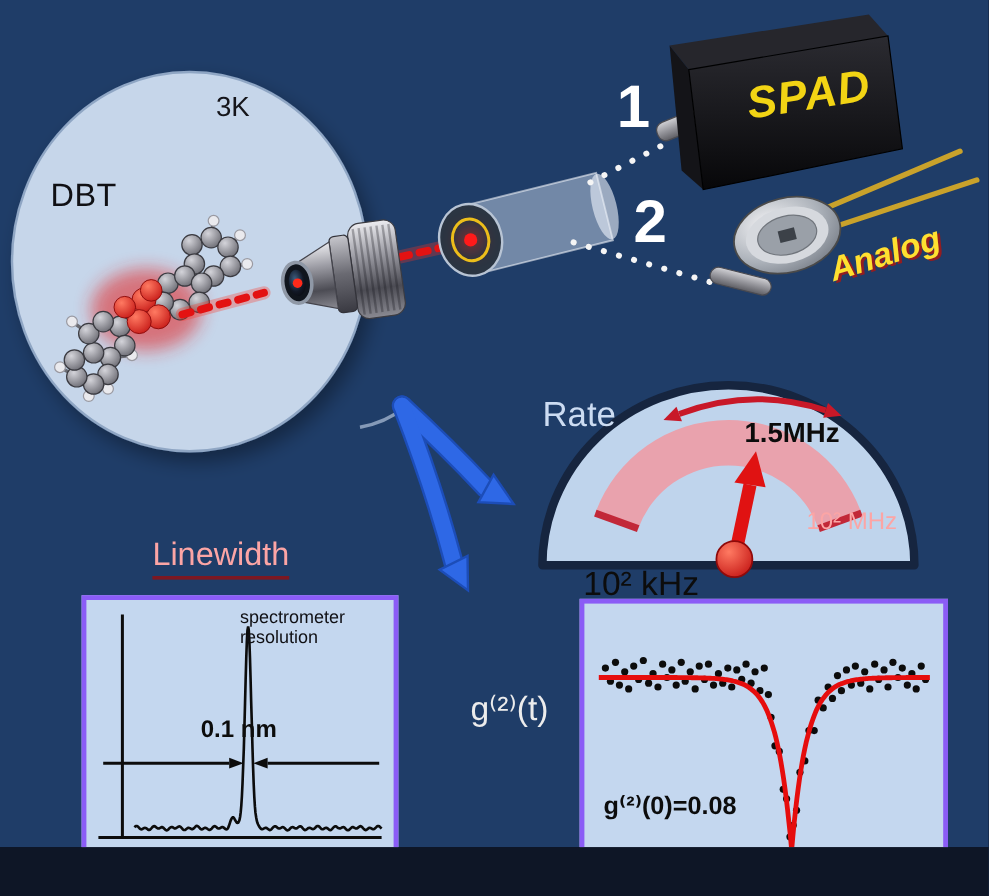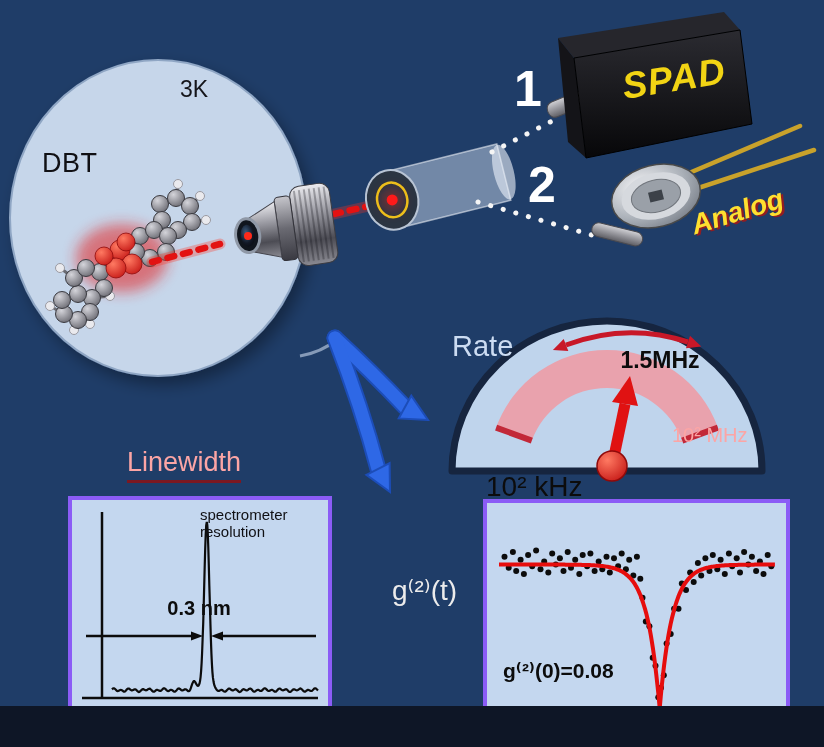--- a/index.html
+++ b/index.html
@@ -247,21 +247,21 @@
         <polygon points="131,136 119,131.5 119,140.5" fill="#0c0c0c" stroke="none"></polygon>
         <line x1="244" y1="136" x2="151" y2="136"></line>
         <polygon points="139,136 151,131.5 151,140.5" fill="#0c0c0c" stroke="none"></polygon>
       </g>
       <path id="lw-curve" fill="none" stroke="#0c0c0c" stroke-width="2.2" d="M40.0,189.4L40.5,188.9L41.0,188.5L41.5,188.3L42.1,188.3L42.6,188.6L43.1,189.0L43.6,189.5L44.1,190.1L44.6,190.6L45.1,190.9L45.7,191.1L46.2,191.0L46.7,190.8L47.2,190.5L47.7,190.2L48.2,190.0L48.8,189.9L49.3,190.0L49.8,190.2L50.3,190.5L50.8,190.9L51.3,191.3L51.8,191.6L52.4,191.6L52.9,191.5L53.4,191.1L53.9,190.6L54.4,190.0L54.9,189.4L55.5,188.9L56.0,188.6L56.5,188.5L57.0,188.6L57.5,188.9L58.0,189.3L58.5,189.8L59.1,190.1L59.6,190.4L60.1,190.4L60.6,190.3L61.1,190.1L61.6,189.8L62.1,189.5L62.7,189.3L63.2,189.3L63.7,189.5L64.2,189.9L64.7,190.3L65.2,190.9L65.8,191.4L66.3,191.8L66.8,192.0L67.3,191.9L67.8,191.6L68.3,191.2L68.8,190.6L69.4,190.1L69.9,189.6L70.4,189.3L70.9,189.2L71.4,189.2L71.9,189.4L72.4,189.7L73.0,190.1L73.5,190.3L74.0,190.4L74.5,190.3L75.0,190.0L75.5,189.6L76.1,189.2L76.6,188.9L77.1,188.7L77.6,188.6L78.1,188.8L78.6,189.2L79.1,189.7L79.7,190.3L80.2,190.9L80.7,191.4L81.2,191.7L81.7,191.7L82.2,191.6L82.7,191.3L83.3,190.9L83.8,190.4L84.3,190.1L84.8,189.9L85.3,189.8L85.8,190.0L86.4,190.2L86.9,190.5L87.4,190.8L87.9,190.9L88.4,190.9L88.9,190.7L89.4,190.3L90.0,189.8L90.5,189.3L91.0,188.8L91.5,188.4L92.0,188.3L92.5,188.4L93.0,188.6L93.6,189.1L94.1,189.7L94.6,190.2L95.1,190.7L95.6,191.0L96.1,191.1L96.7,191.0L97.2,190.7L97.7,190.4L98.2,190.1L98.7,189.9L99.2,189.9L99.7,190.0L100.3,190.3L100.8,190.6L101.3,191.1L101.8,191.4L102.3,191.6L102.8,191.6L103.3,191.4L103.9,191.0L104.4,190.5L104.9,189.9L105.4,189.3L105.9,188.8L106.4,188.6L107.0,188.5L107.5,188.7L108.0,189.0L108.5,189.4L109.0,189.9L109.5,190.2L110.0,190.4L110.6,190.4L111.1,190.2L111.6,190.0L112.1,189.7L112.6,189.4L113.1,189.3L113.6,189.3L114.2,189.5L114.7,189.9L115.2,190.3L115.7,190.8L116.2,191.1L116.7,191.2L117.3,191.0L117.8,190.4L118.3,189.5L118.8,188.2L119.3,186.7L119.8,185.1L120.3,183.6L120.9,182.4L121.4,181.5L121.9,181.1L122.4,181.1L122.9,181.6L123.4,182.4L123.9,183.4L124.5,184.3L125.0,185.1L125.5,185.7L126.0,185.8L126.5,185.6L127.0,184.7L127.6,183.2L128.1,180.6L128.6,176.8L129.1,171.1L129.6,163.3L130.1,152.8L130.6,139.5L131.2,123.5L131.7,105.3L132.2,85.9L132.7,66.5L133.2,48.9L133.7,34.7L134.2,25.4L134.8,22.0L135.3,24.9L135.8,33.8L136.3,47.8L136.8,65.3L137.3,84.8L137.9,104.5L138.4,123.1L138.9,139.5L139.4,153.1L139.9,163.8L140.4,171.8L140.9,177.4L141.5,181.3L142.0,183.9L142.5,185.7L143.0,186.9L143.5,187.9L144.0,188.8L144.5,189.6L145.1,190.2L145.6,190.7L146.1,191.0L146.6,191.0L147.1,190.9L147.6,190.6L148.1,190.3L148.7,190.1L149.2,189.9L149.7,189.9L150.2,190.0L150.7,190.4L151.2,190.8L151.8,191.2L152.3,191.5L152.8,191.7L153.3,191.6L153.8,191.4L154.3,190.9L154.8,190.3L155.4,189.7L155.9,189.2L156.4,188.8L156.9,188.6L157.4,188.6L157.9,188.8L158.4,189.1L159.0,189.6L159.5,190.0L160.0,190.2L160.5,190.4L161.0,190.4L161.5,190.2L162.1,189.9L162.6,189.6L163.1,189.3L163.6,189.2L164.1,189.3L164.6,189.6L165.1,190.1L165.7,190.6L166.2,191.1L166.7,191.6L167.2,191.9L167.7,192.0L168.2,191.8L168.7,191.5L169.3,191.0L169.8,190.4L170.3,189.9L170.8,189.5L171.3,189.3L171.8,189.2L172.4,189.4L172.9,189.7L173.4,190.0L173.9,190.2L174.4,190.4L174.9,190.4L175.4,190.2L176.0,189.8L176.5,189.4L177.0,189.0L177.5,188.7L178.0,188.6L178.5,188.6L179.0,188.9L179.6,189.4L180.1,190.0L180.6,190.6L181.1,191.1L181.6,191.5L182.1,191.7L182.7,191.6L183.2,191.4L183.7,191.0L184.2,190.6L184.7,190.2L185.2,190.0L185.7,189.9L186.3,189.9L186.8,190.1L187.3,190.4L187.8,190.7L188.3,190.9L188.8,191.0L189.3,190.9L189.9,190.6L190.4,190.1L190.9,189.6L191.4,189.0L191.9,188.6L192.4,188.3L193.0,188.3L193.5,188.5L194.0,188.8L194.5,189.4L195.0,189.9L195.5,190.4L196.0,190.8L196.6,191.0L197.1,191.0L197.6,190.8L198.1,190.5L198.6,190.2L199.1,190.0L199.6,189.9L200.2,189.9L200.7,190.1L201.2,190.5L201.7,190.9L202.2,191.3L202.7,191.6L203.3,191.7L203.8,191.6L204.3,191.3L204.8,190.8L205.3,190.2L205.8,189.6L206.3,189.1L206.9,188.7L207.4,188.6L207.9,188.6L208.4,188.9L208.9,189.3L209.4,189.7L209.9,190.0L210.5,190.3L211.0,190.4L211.5,190.3L212.0,190.1L212.5,189.8L213.0,189.5L213.6,189.3L214.1,189.2L214.6,189.4L215.1,189.7L215.6,190.2L216.1,190.7L216.6,191.3L217.2,191.7L217.7,191.9L218.2,191.9L218.7,191.7L219.2,191.3L219.7,190.8L220.2,190.3L220.8,189.8L221.3,189.4L221.8,189.3L222.3,189.3L222.8,189.5L223.3,189.8L223.9,190.1L224.4,190.3L224.9,190.4L225.4,190.3L225.9,190.1L226.4,189.7L226.9,189.3L227.5,188.9L228.0,188.6L228.5,188.5L229.0,188.7L229.5,189.0L230.0,189.5L230.5,190.1L231.1,190.7L231.6,191.2L232.1,191.5L232.6,191.7L233.1,191.6L233.6,191.3L234.2,190.9L234.7,190.5L235.2,190.2L235.7,189.9L236.2,189.9L236.7,190.0L237.2,190.2L237.8,190.5L238.3,190.8L238.8,191.0L239.3,191.0L239.8,190.9L240.3,190.5L240.8,190.0L241.4,189.5L241.9,188.9L242.4,188.5L242.9,188.3L243.4,188.3L243.9,188.5L244.5,189.0L245.0,189.5L245.5,190.0L246.0,190.5"></path>
     </svg>
     <div id="lw-ann">
       <div>spectrometer</div>
       <div>resolution</div>
     </div>
-    <div id="lw-wl">0.3 nm</div>
+    <div id="lw-wl">0.1 nm</div>
   </div>
 
   <div class="panel" id="panel-g2">
     <svg id="g2-svg" viewBox="0 0 299 229">
       <circle cx="17.5" cy="53.7" r="3" fill="#0c0c0c"></circle>
         <circle cx="21.7" cy="64.7" r="3" fill="#0c0c0c"></circle>
         <circle cx="25.9" cy="48.9" r="3" fill="#0c0c0c"></circle>
         <circle cx="29.2" cy="67.9" r="3" fill="#0c0c0c"></circle>
         <circle cx="33.6" cy="56.8" r="3" fill="#0c0c0c"></circle>
         <circle cx="36.9" cy="71.1" r="3" fill="#0c0c0c"></circle>

